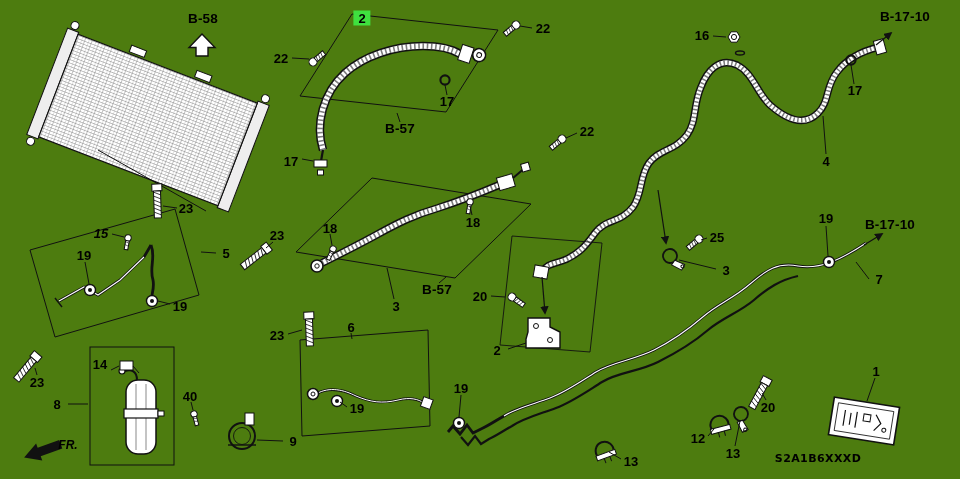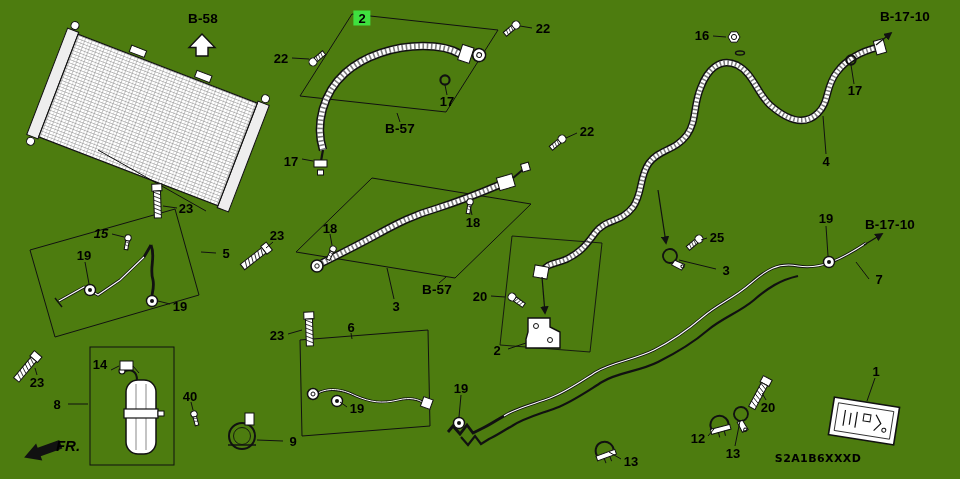--- a/index.html
+++ b/index.html
@@ -5,21 +5,21 @@
   html,body{margin:0;padding:0;background:#fff;}
   .stage{position:relative;width:960px;height:479px;background:#4d7c0f;overflow:hidden;
          font-family:"Liberation Sans",sans-serif;}
   .stage svg{position:absolute;left:0;top:0;}
   #labels{position:absolute;left:0;top:0;width:100%;height:100%;}
   .lbl{position:absolute;transform:translate(-50%,-50%);font:700 13px "Liberation Sans",sans-serif;
        color:#000;white-space:nowrap;line-height:1;}
   .lbl.ref{font-size:13.5px;font-weight:800;letter-spacing:.2px;}
   .lbl.highlight{background:var(--hl,#3fe03f);padding:1px 5px;}
   .lbl.code{font:400 11px "DejaVu Sans",sans-serif;letter-spacing:.4px;font-weight:600;}
-  .lbl.fr{font-style:italic;font-weight:800;font-size:15px;}
+  .lbl.fr{font-style:italic;font-weight:800;font-size:12px;}
 </style>
 </head>
 <body>
 
 <div class="stage">
 
 <svg width="960" height="479" viewBox="0 0 960 479">
   <defs>
     <pattern id="mesh" width="7" height="3.2" patternUnits="userSpaceOnUse">
       <rect width="7" height="3.2" fill="#fff"></rect>

